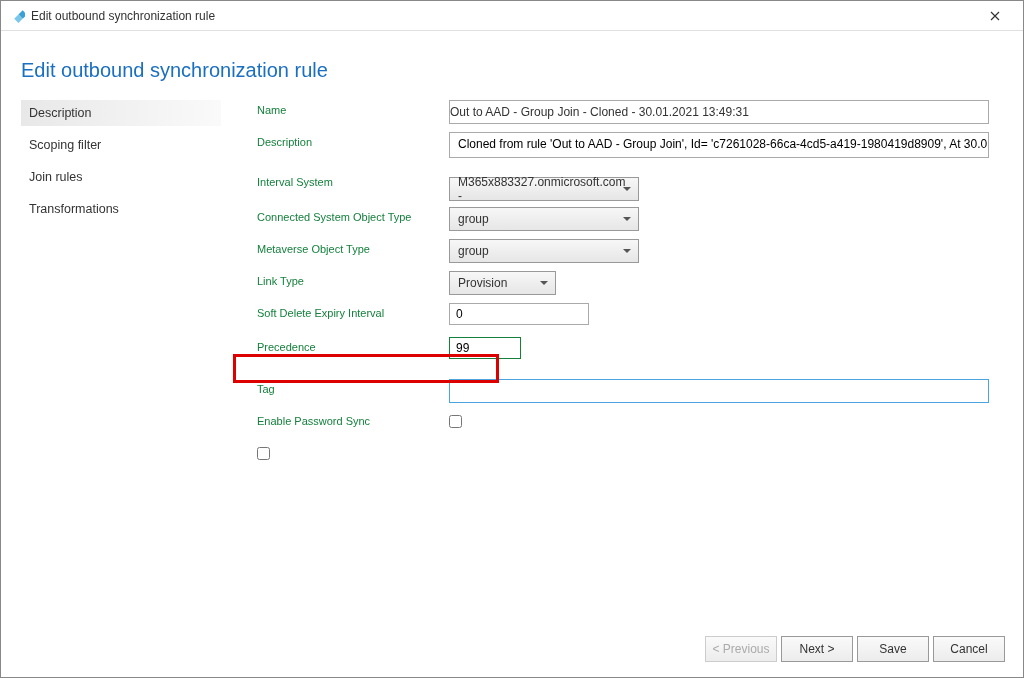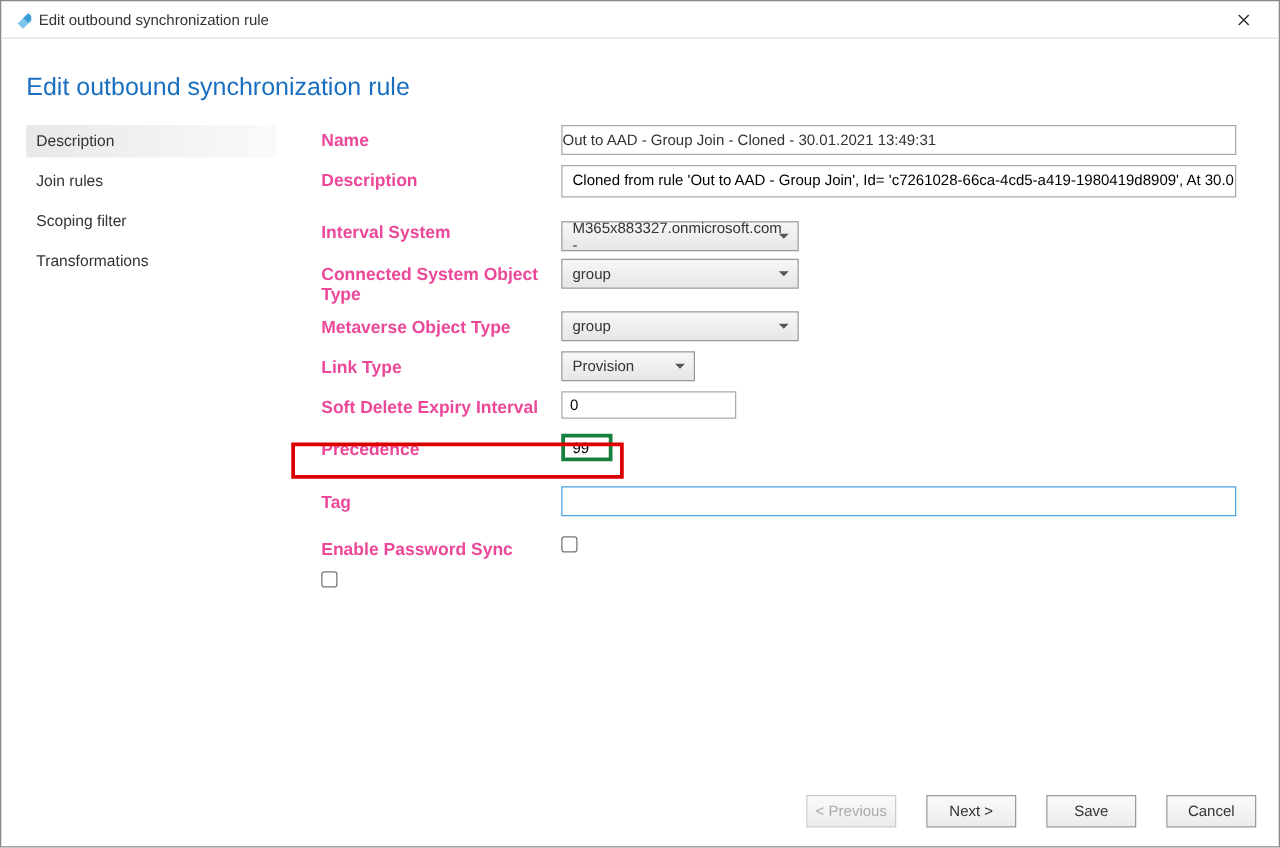--- a/index.html
+++ b/index.html
@@ -13,42 +13,42 @@
     .content { padding: 28px 20px 0 20px; height: calc(100% - 30px - 56px); }
     .page-title { color: #1a6fc0; font-size: 20px; font-weight: 400; margin-bottom: 18px; }
     
     .main-row { display: flex; }
     .sidebar { width: 200px; flex-shrink: 0; }
     .sidebar-item { padding: 6px 8px; font-size: 12.5px; color: #333; margin-bottom: 6px; cursor: pointer; }
     .sidebar-item.active { background: linear-gradient(to right, #e8e8e8, #fafafa); }
     
     .form-area { flex: 1; padding-left: 36px; }
     .form-row { display: flex; align-items: flex-start; margin-bottom: 6px; min-height: 26px; }
-    .form-label { width: 192px; font-size: 14px; color: #ec4899; padding-top: 4px; flex-shrink: 0; font-weight: bold; }
+    .form-label { width: 192px; font-size: 11px; color: #15803d; padding-top: 4px; flex-shrink: 0; }
     .form-control { flex: 1; }
     
     input[type="text"].text-input { width: 540px; height: 24px; border: 1px solid #aaa; padding: 2px 0; font-size: 12px; color: #333; }
     textarea.text-area { width: 540px; height: 26px; border: 1px solid #aaa; padding: 4px 8px; font-size: 12px; resize: none; overflow: hidden; white-space: nowrap; }
     
     .dropdown { height: 24px; border: 1px solid #999; background: linear-gradient(#f7f7f7, #e6e6e6); padding: 2px 22px 2px 8px; font-size: 12px; color: #333; position: relative; display: inline-flex; align-items: center; cursor: pointer; }
     .dropdown::after { content: ""; position: absolute; right: 7px; top: 50%; transform: translateY(-50%); border-left: 4px solid transparent; border-right: 4px solid transparent; border-top: 4px solid #555; }
     .dd-wide { width: 190px; }
     .dd-mid { width: 190px; }
     .dd-small { width: 107px; }
     
     .short-input { width: 140px; height: 22px; border: 1px solid #aaa; padding: 2px 6px; font-size: 12px; }
-    .tiny-input { width: 41px; height: 22px; border: 3px solid #15803d; padding: 2px 6px; font-size: 12px; }
+    .tiny-input { width: 72px; height: 22px; border: 1px solid #15803d; padding: 2px 6px; font-size: 12px; }
     
     .tag-input { width: 540px; height: 24px; border: 1px solid #4ba3e0; padding: 2px 8px; font-size: 12px; }
     
     .checkbox { width: 13px; height: 13px; margin-top: 4px; }
     
     .highlight-box { position: absolute; border: 3px solid #d00; pointer-events: none; }
     
-    .footer { position: absolute; bottom: 0; left: 0; right: 0; height: 56px; display: flex; justify-content: flex-end; align-items: center; padding: 0 18px; gap: 24px; }
+    .footer { position: absolute; bottom: 0; left: 0; right: 0; height: 56px; display: flex; justify-content: flex-end; align-items: center; padding: 0 18px; gap: 4px; }
     .footer-btn { width: 72px; height: 26px; border: 1px solid #999; background: linear-gradient(#fafafa, #ececec); font-size: 12px; color: #333; cursor: pointer; }
     .footer-btn.disabled { color: #aaa; border-color: #ccc; cursor: default; }
   </style>
 </head>
 <body>
 
 <div class="titlebar">
   <svg class="titlebar-icon" viewBox="0 0 16 16">
     <rect x="8" y="0" width="6" height="6" fill="#39a0d8" transform="rotate(45 8 8)"></rect>
     <rect x="8" y="0" width="6" height="6" fill="#7cc6ea" transform="rotate(45 8 8) translate(0 6)"></rect>
@@ -60,22 +60,22 @@
       </svg>
   </div>
 </div>
 
 <div class="content">
   <h1 class="page-title">Edit outbound synchronization rule</h1>
 
   <div class="main-row">
     <div class="sidebar">
       <div class="sidebar-item active">Description</div>
+      <div class="sidebar-item">Scoping filter</div>
       <div class="sidebar-item">Join rules</div>
-      <div class="sidebar-item">Scoping filter</div>
       <div class="sidebar-item">Transformations</div>
     </div>
 
     <div class="form-area">
       <div class="form-row">
         <div class="form-label">Name</div>
         <div class="form-control"><input type="text" class="text-input" value="Out to AAD - Group Join - Cloned - 30.01.2021 13:49:31" style=""></div>
       </div>
 
       <div class="form-row" style="margin-top:6px;">
@@ -119,21 +119,21 @@
       <div class="form-row" style="margin-top:8px;">
         <div class="form-label">Precedence</div>
         <div class="form-control"><input type="text" class="tiny-input" value="99" style=""></div>
       </div>
 
       <div class="form-row" style="margin-top:16px;">
         <div class="form-label">Tag</div>
         <div class="form-control"><input type="text" class="tag-input" value="" style=""></div>
       </div>
 
-      <div class="form-row" style="margin-top:0;align-items:flex-end;">
+      <div class="form-row" style="margin-top:0;">
         <div class="form-label">Enable Password Sync</div>
         <div class="form-control"><input type="checkbox" class="checkbox" style=""></div>
       </div>
 
       <div class="form-row">
         <div class="form-control"><input type="checkbox" class="checkbox" style=""></div>
       </div>
     </div>
   </div>
 </div>

